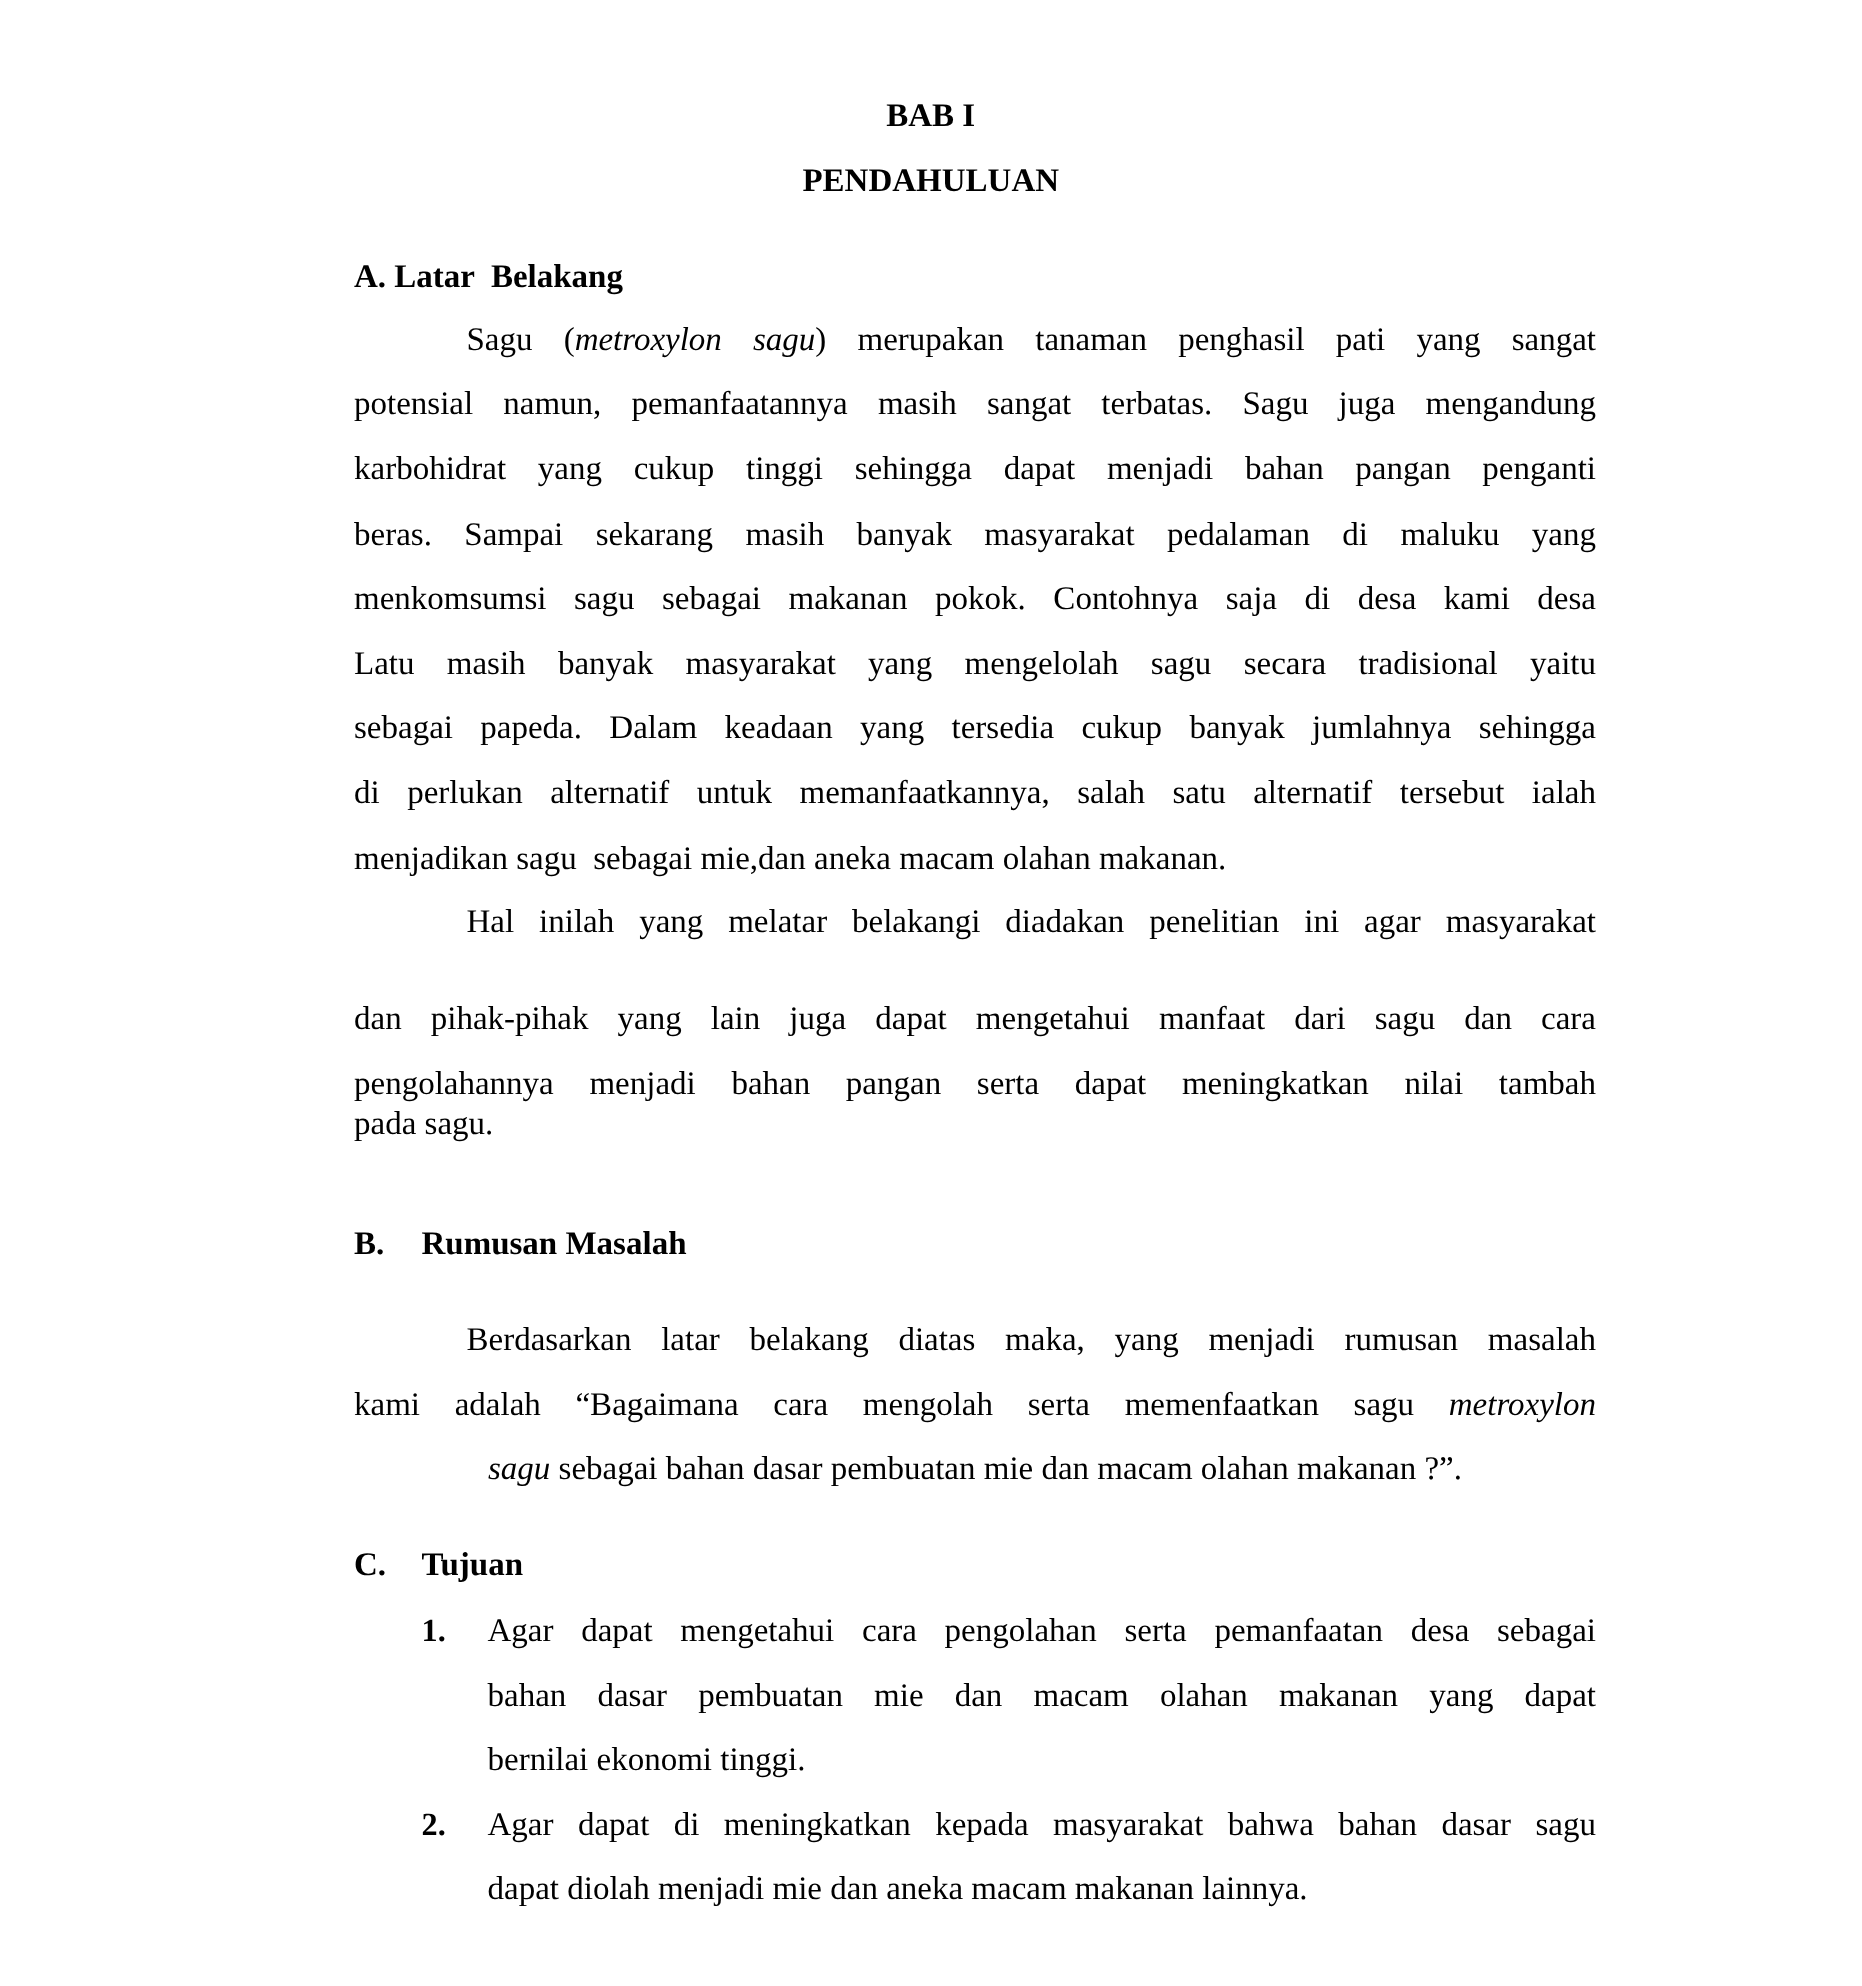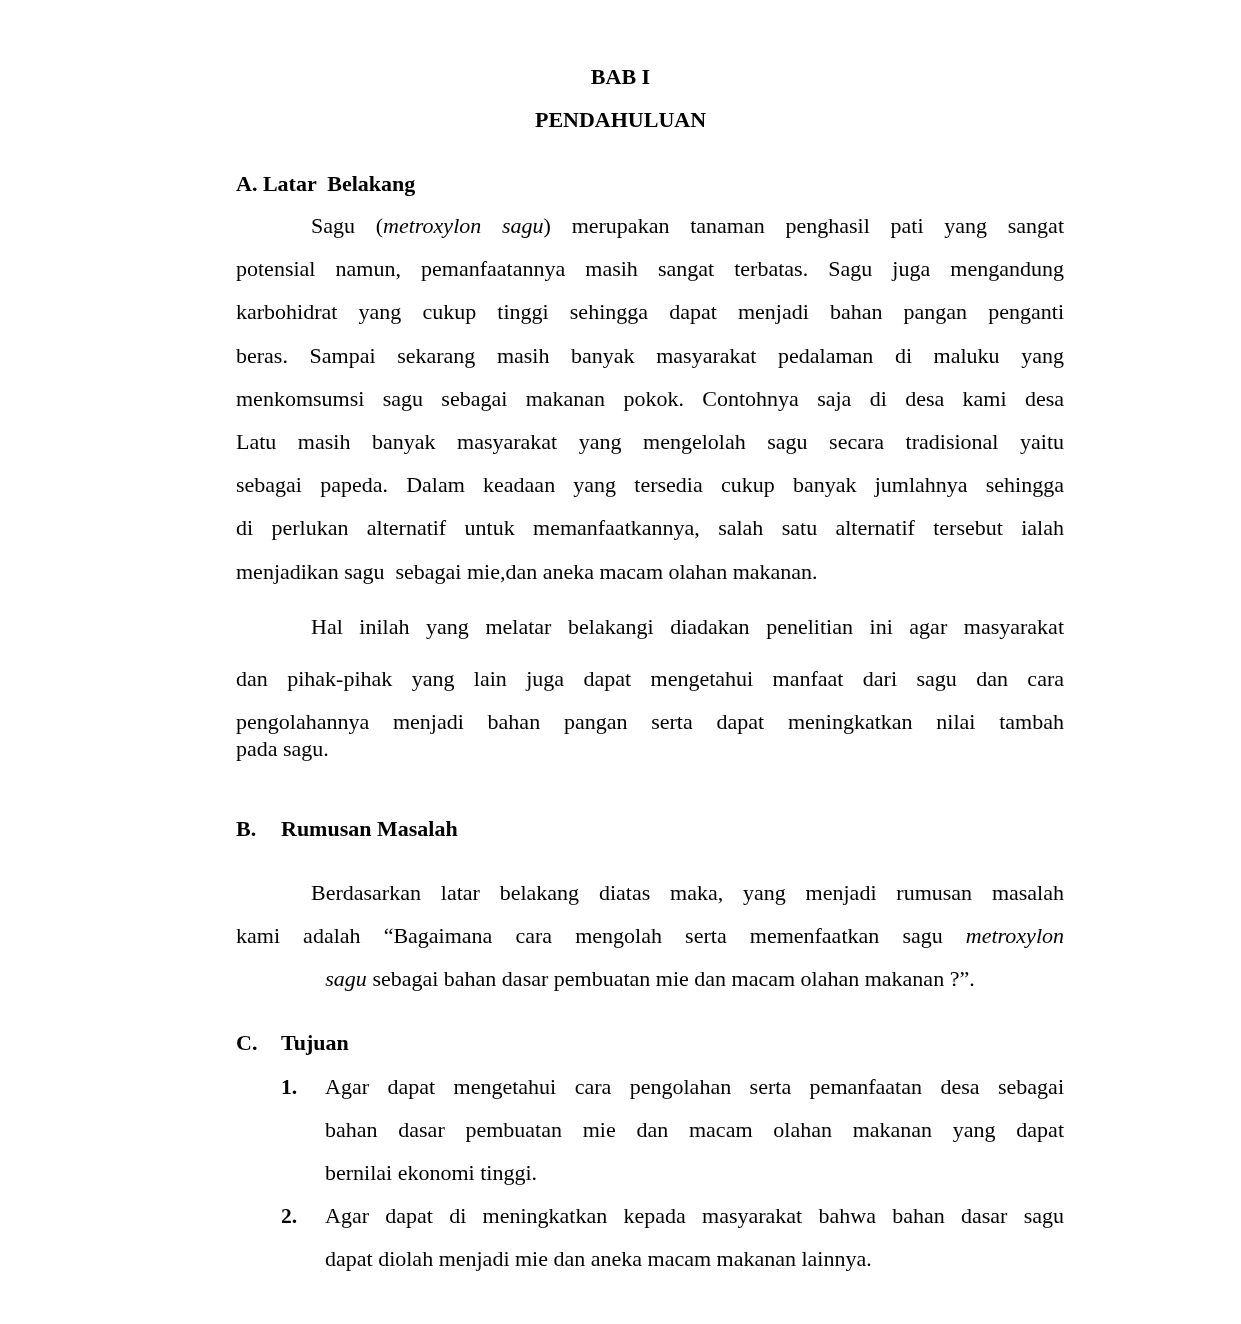--- a/index.html
+++ b/index.html
@@ -29,21 +29,21 @@
   <div class="line just body-line" style="top:299px;">karbohidrat yang cukup tinggi sehingga dapat menjadi bahan pangan penganti</div>
   <div class="line just body-line" style="top:343px;">beras. Sampai sekarang masih banyak masyarakat pedalaman di maluku yang</div>
   <div class="line just body-line" style="top:386px;">menkomsumsi sagu sebagai makanan pokok. Contohnya saja di desa kami desa</div>
   <div class="line just body-line" style="top:429px;">Latu masih banyak masyarakat yang mengelolah sagu secara tradisional yaitu</div>
   <div class="line just body-line" style="top:472px;">sebagai papeda. Dalam keadaan yang tersedia cukup banyak jumlahnya sehingga</div>
   <div class="line just body-line" style="top:515px;">di perlukan alternatif untuk memanfaatkannya, salah satu alternatif tersebut ialah</div>
   <div class="line body-line" style="top:559px; white-space:pre;">menjadikan sagu  sebagai mie,dan aneka macam olahan makanan.</div>
 </div>
 
 <div>
-  <div class="line just indent-first" style="top:614px;">Hal inilah yang melatar belakangi diadakan penelitian ini agar masyarakat</div>
+  <div class="line just indent-first" style="top:601px;">Hal inilah yang melatar belakangi diadakan penelitian ini agar masyarakat</div>
   <div class="line just body-line" style="top:666px;">dan pihak-pihak yang lain juga dapat mengetahui manfaat dari sagu dan cara</div>
   <div class="line just body-line" style="top:709px;">pengolahannya menjadi bahan pangan serta dapat meningkatkan nilai  tambah</div>
   <div class="line body-line" style="top:736px;">pada sagu.</div>
 </div>
 
 <div>
   <div class="line bold" style="left:236px; top:816px;">B.</div>
   <div class="line bold" style="left:281px; top:816px;">Rumusan Masalah</div>
 </div>
 

